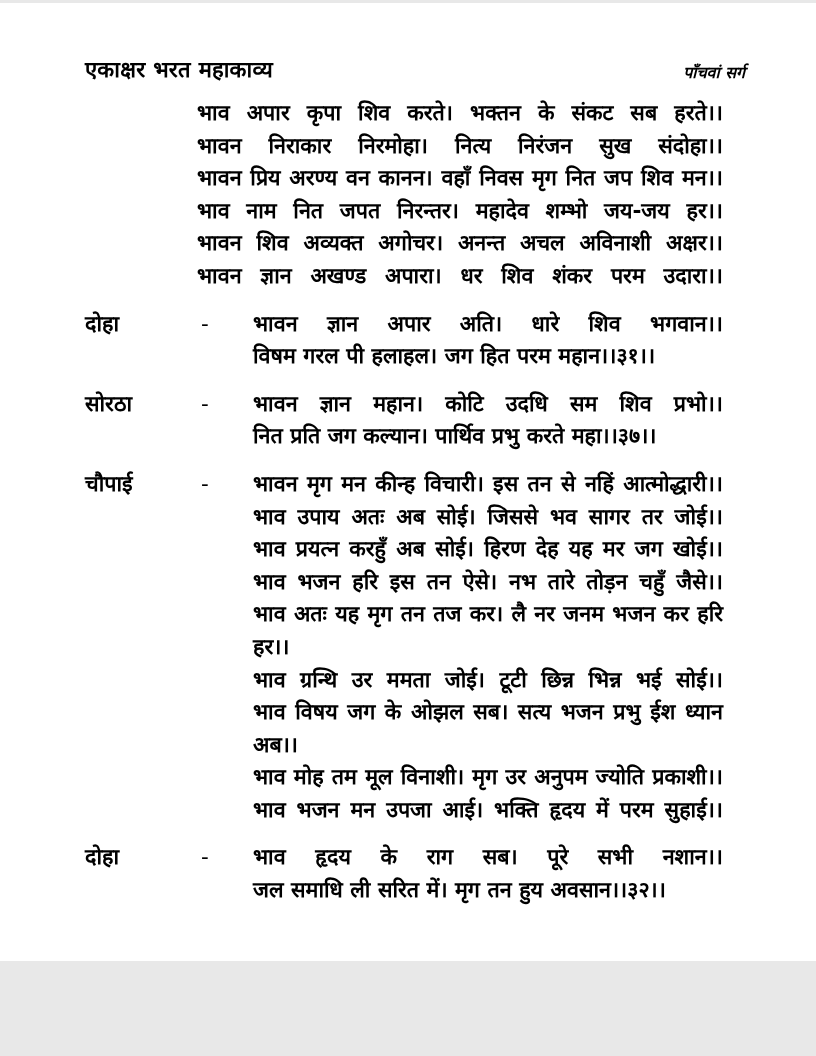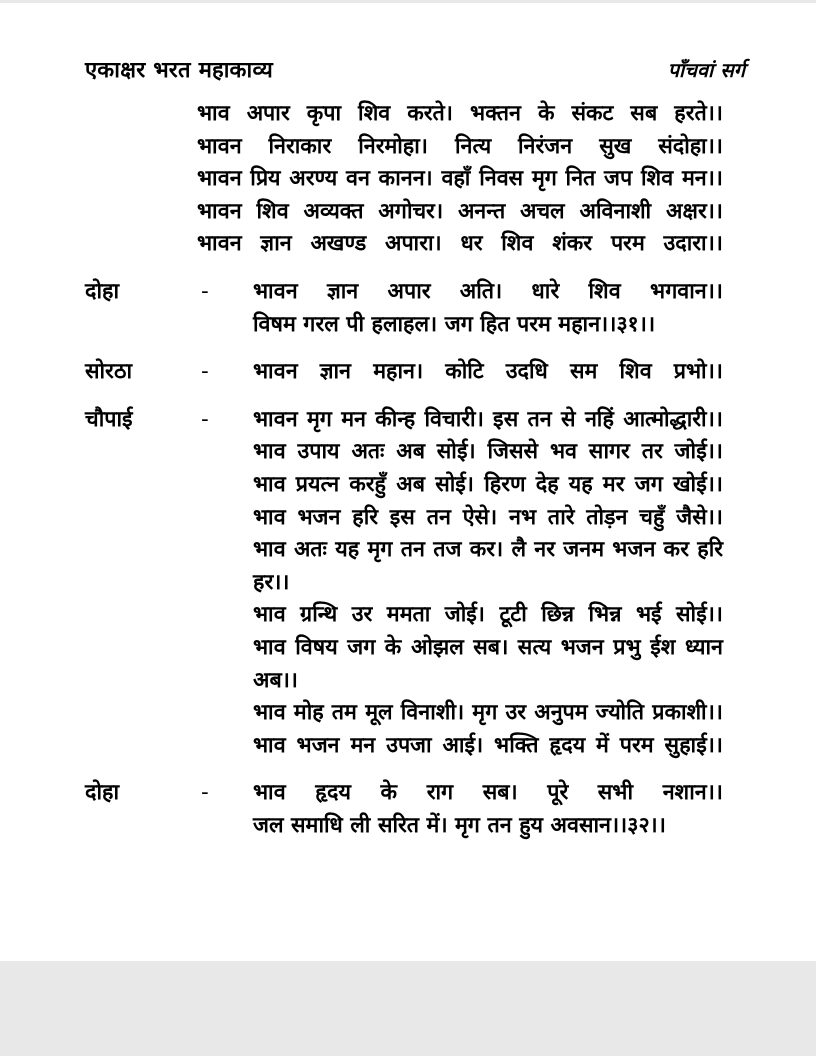--- a/index.html
+++ b/index.html
@@ -18,21 +18,21 @@
     display:flex;
     justify-content:space-between;
     align-items:flex-end;
   }
   .book-title {
     font-size:22px;
     font-weight:800;
     letter-spacing:0.2px;
   }
   .chapter {
-    font-size:20px;
+    font-size:16px;
     font-weight:700;
     font-style:italic;
   }
   .body {
     position:absolute;
     left:85px; top:94px;
     width:638px;
   }
   .vline {
     font-size:21.5px;
@@ -76,38 +76,40 @@
     <div class="book-title">एकाक्षर भरत महाकाव्य</div>
     <div class="chapter">पाँचवां सर्ग</div>
   </div>
 
   <div class="body">
 
     <div class="verse-block continuation">
       <div class="vline just">भाव अपार कृपा शिव करते। भक्तन के संकट सब हरते।।</div>
       <div class="vline just">भावन निराकार निरमोहा। नित्य निरंजन सुख संदोहा।।</div>
       <div class="vline just">भावन प्रिय अरण्य वन कानन। वहाँ निवस मृग नित जप शिव मन।।</div>
+      <div class="vline just">भाव नाम नित जपत निरन्तर। महादेव शम्भो जय-जय हर।।</div>
       <div class="vline just">भावन शिव अव्यक्त अगोचर। अनन्त अचल अविनाशी अक्षर।।</div>
       <div class="vline just">भावन ज्ञान अखण्ड अपारा। धर शिव शंकर परम उदारा।।</div>
     </div>
 
     <div class="stanza">
       <div class="stz-label">दोहा</div>
       <div class="stz-dash">-</div>
       <div class="stz-lines">
         <div class="vline just">भावन ज्ञान अपार अति। धारे शिव भगवान।।</div>
         <div class="vline">विषम गरल पी हलाहल। जग हित परम महान।।३१।।</div>
       </div>
     </div>
 
     <div class="stanza">
       <div class="stz-label">सोरठा</div>
       <div class="stz-dash">-</div>
       <div class="stz-lines">
         <div class="vline just">भावन ज्ञान महान। कोटि उदधि सम शिव प्रभो।।</div>
+        <div class="vline">नित प्रति जग कल्यान। पार्थिव प्रभु करते महा।।३७।।</div>
       </div>
     </div>
 
     <div class="stanza">
       <div class="stz-label">चौपाई</div>
       <div class="stz-dash">-</div>
       <div class="stz-lines">
         <div class="vline just">भावन मृग मन कीन्ह विचारी। इस तन से नहिं आत्मोद्धारी।।</div>
         <div class="vline just">भाव उपाय अतः अब सोई। जिससे भव सागर तर जोई।।</div>
         <div class="vline just">भाव प्रयत्न करहुँ अब सोई। हिरण देह यह मर जग खोई।।</div>

